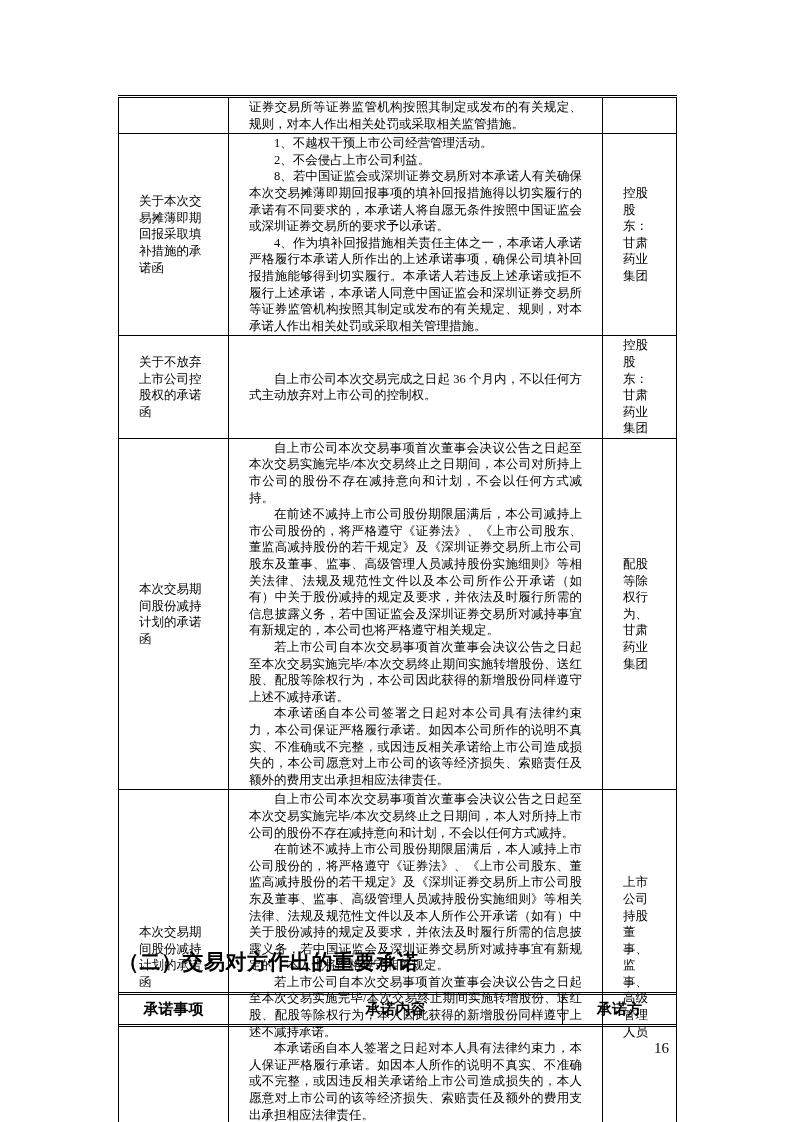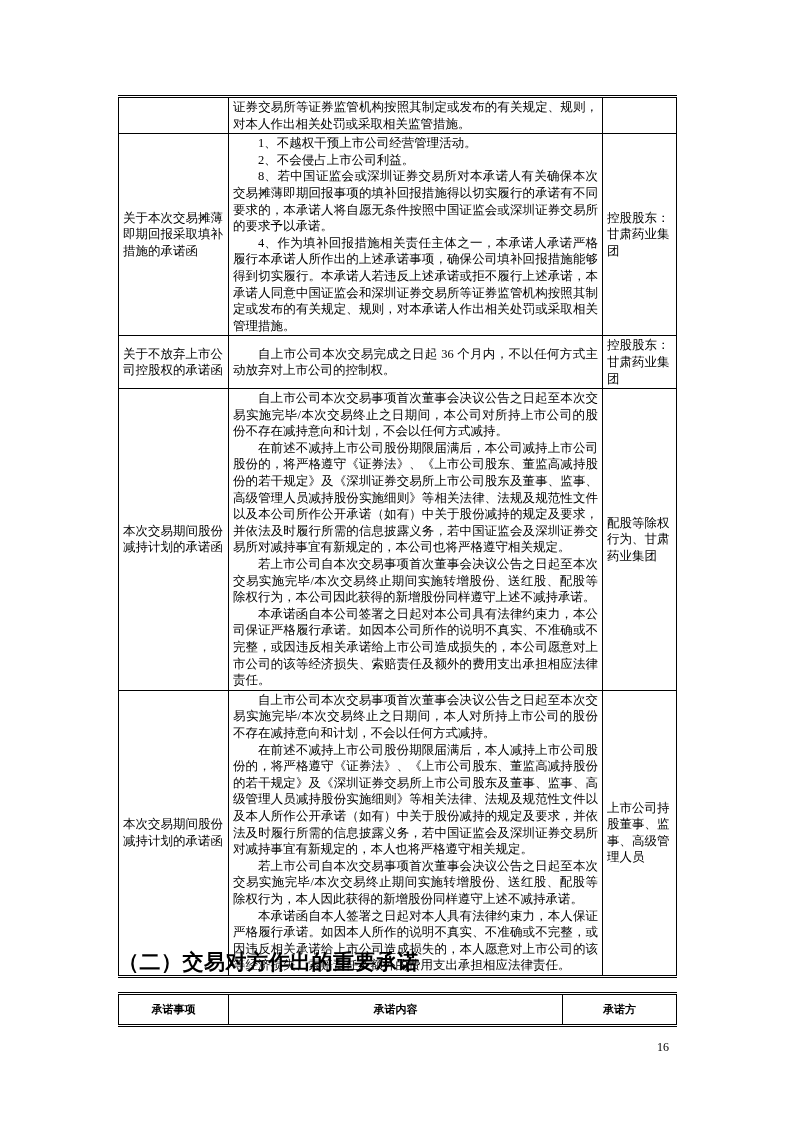--- a/index.html
+++ b/index.html
@@ -13,21 +13,21 @@
   .doc-table {
     position: absolute;
     left: 118px;
     border-collapse: collapse;
     table-layout: fixed;
     width: 558px;
     font-size: 12.5px;
     line-height: 16.6px;
   }
   #commitments-table { top: 95px; border-top: 3px double #000; border-bottom: 3px double #000; }
-  .doc-table td, .doc-table th { border: 1px solid #000; vertical-align: middle; padding: 1px 4px; }
+  .doc-table td, .doc-table th { border: 1px solid #000; vertical-align: middle; padding: 1px 20px; }
   #commitments-table tr:first-child td { border-top: none; }
   #commitments-table tr:last-child td { border-bottom: none; }
   .col-item  { width: 110px; }
   .col-body  { width: 374px; }
   .col-party { width: 74px; }
   .cell-item, .cell-party { text-align: left; padding: 2px 3px; }
   .cell-body p { margin: 0; text-align: justify; }
   .cell-body p.indent { text-indent: 2em; }
   .section-heading {
     position: absolute;
@@ -35,33 +35,33 @@
     width: 558px;
     font-family: "Liberation Sans", "DejaVu Sans", sans-serif;
     font-weight: 700;
     font-size: 21px;
     letter-spacing: 0.5px;
   }
   #counterparty-table { top: 992px; border-top: 3px double #000; border-bottom: 3px double #000; }
   #counterparty-table th {
     font-family: "Liberation Sans", "DejaVu Sans", sans-serif;
     font-weight: 700;
-    font-size: 11px;
+    font-size: 15px;
     text-align: center;
     height: 27px;
     border-top: none; border-bottom: none;
   }
   #counterparty-table .col-body  { width: 334px; }
   #counterparty-table .col-party { width: 114px; }
   .page-number {
     position: absolute;
     left: 118px; top: 1040px;
     width: 551px;
     text-align: right;
-    font-size: 12px;
+    font-size: 15px;
   }
 </style>
 </head>
 <body>
 
 <div>
 
   <table class="doc-table" id="commitments-table">
     <colgroup>
         <col class="col-item">

